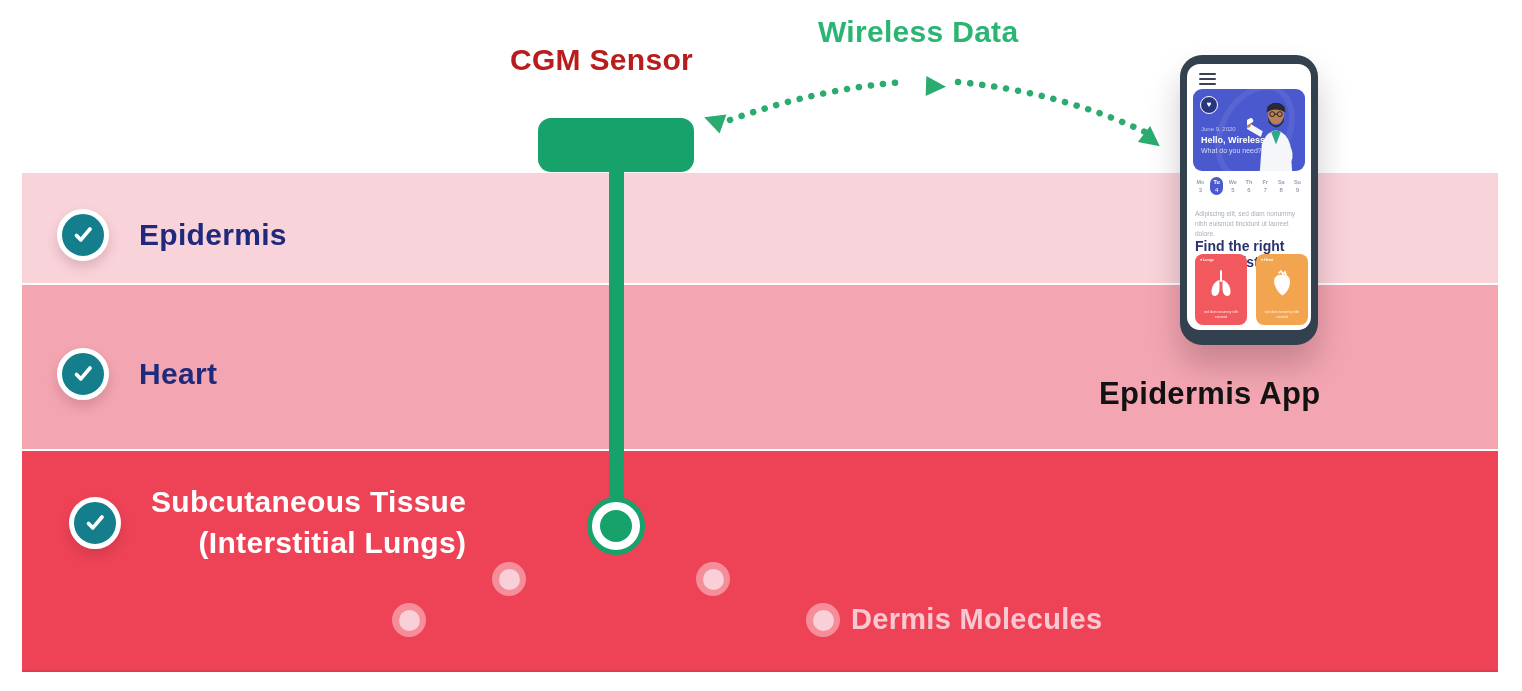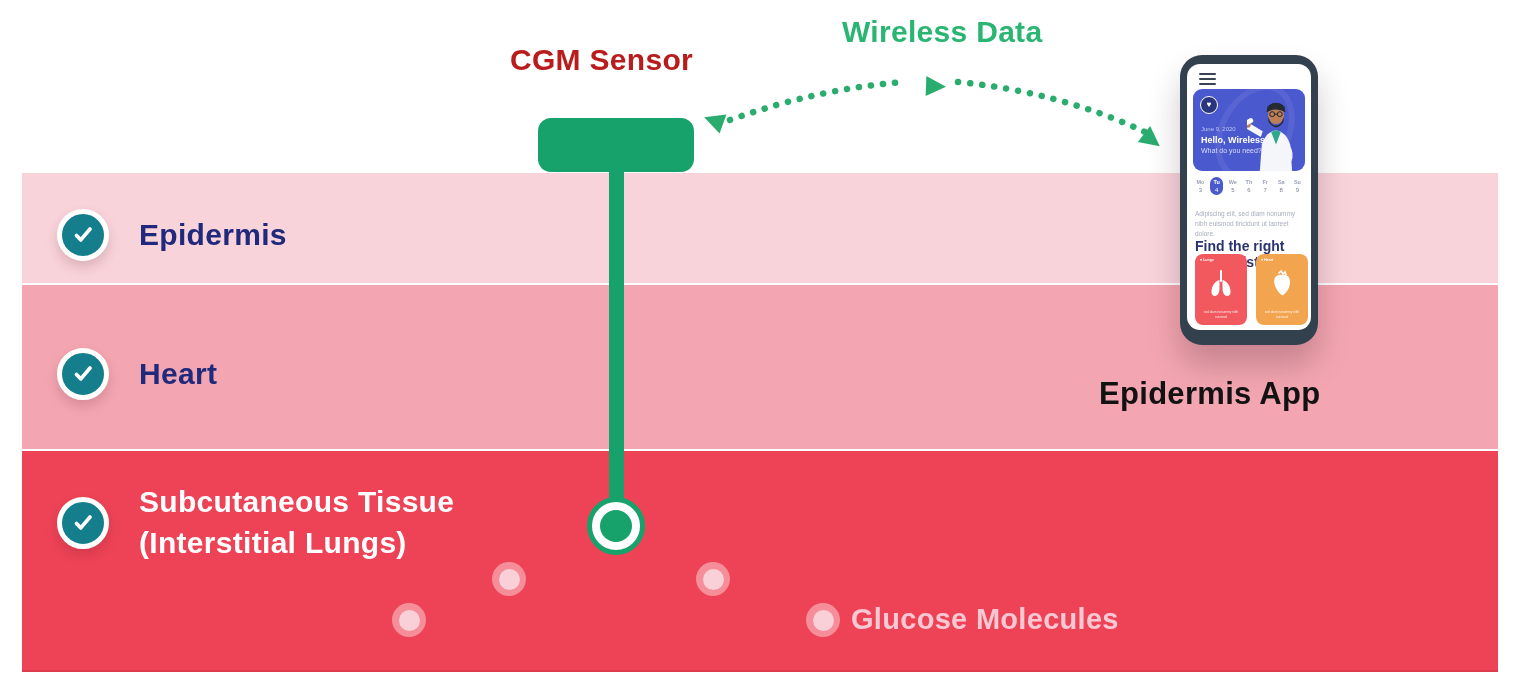--- a/index.html
+++ b/index.html
@@ -4,38 +4,38 @@
 <style>
   html,body{margin:0;padding:0;background:#ffffff;font-family:"Liberation Sans",sans-serif;}
   .canvas{position:relative;width:1522px;height:691px;background:#ffffff;overflow:hidden;}
 
   
   .layer{position:absolute;left:22px;width:1476px;}
   .layer-epidermis{top:173px;height:110px;background:#F9D3DA;}
   .layer-dermis{top:285px;height:164px;background:#F3A6B1;}
   .layer-subcut{top:451px;height:219px;background:#EE4356;border-bottom:2px solid #df3b4e;}
 
-  .layer-row{position:absolute;display:flex;align-items:center;gap:30px;}
+  .layer-row{position:absolute;display:flex;align-items:center;gap:30px;text-align:right;}
   .check-badge{width:42px;height:42px;border-radius:50%;background:#147E8C;border:5px solid #ffffff;
     box-shadow:0 6px 12px rgba(90,20,40,.18);display:flex;align-items:center;justify-content:center;flex:0 0 auto;}
   .check-badge svg{width:26px;height:26px;}
   .layer-label{font-size:30px;font-weight:bold;color:#202A7C;letter-spacing:.3px;line-height:1.35;}
   .layer-label.white{color:#ffffff;}
 
   
   .sensor-body{position:absolute;left:538px;top:118px;width:156px;height:54px;background:#17A26B;border-radius:13px;}
   .sensor-filament{position:absolute;left:609px;top:165px;width:15px;height:340px;background:#17A26B;}
   .sensor-tip{position:absolute;left:587px;top:497px;width:58px;height:58px;border-radius:50%;
     background:#ffffff;border:5px solid #17A26B;box-sizing:border-box;display:flex;align-items:center;justify-content:center;}
   .sensor-tip-core{width:32px;height:32px;border-radius:50%;background:#17A26B;}
 
   
   .big-label{position:absolute;font-weight:bold;font-size:30px;letter-spacing:.3px;white-space:nowrap;}
   .lbl-cgm{left:510px;top:43px;color:#b91c1c;}
-  .lbl-wireless{left:818px;top:15px;color:#2BB573;margin-left:24px;}
+  .lbl-wireless{left:818px;top:15px;color:#2BB573;}
   .lbl-smartphone{left:1099px;top:376px;color:#121212;font-size:31px;}
   .lbl-glucose{left:851px;top:603px;color:#F9C8D2;font-size:29px;}
 
   
   .molecule{position:absolute;width:34px;height:34px;border-radius:50%;background:rgba(255,255,255,.40);
     display:flex;align-items:center;justify-content:center;}
   .molecule-core{width:21px;height:21px;border-radius:50%;background:#F9CFD8;}
 
   
   .arc-svg{position:absolute;left:0;top:0;width:1522px;height:691px;pointer-events:none;}
@@ -91,21 +91,21 @@
 
   <div class="layer-row" style="left:57px;top:348px;">
     <div class="check-badge">
       <svg viewBox="0 0 24 24">
           <path d="M6 12.5l4 4 8.5-10" stroke="#ffffff" stroke-width="3.4" fill="none" stroke-linecap="round" stroke-linejoin="round"></path>
         </svg>
     </div>
     <div class="layer-label">Heart</div>
   </div>
 
-  <div class="layer-row" style="left:57px;top:482px;">
+  <div class="layer-row" style="left:69px;top:482px;">
     <div class="check-badge">
       <svg viewBox="0 0 24 24">
           <path d="M6 12.5l4 4 8.5-10" stroke="#ffffff" stroke-width="3.4" fill="none" stroke-linecap="round" stroke-linejoin="round"></path>
         </svg>
     </div>
     <div class="layer-label white">
       <div>Subcutaneous Tissue</div>
       <div>(Interstitial Lungs)</div>
     </div>
   </div>
@@ -131,21 +131,21 @@
     </div>
   <div class="molecule" style="left:696px;top:562px;">
       <div class="molecule-core"></div>
     </div>
   <div class="molecule" style="left:392px;top:603px;">
       <div class="molecule-core"></div>
     </div>
   <div class="molecule" style="left:806px;top:603px;">
       <div class="molecule-core"></div>
     </div>
-  <div class="big-label lbl-glucose">Glucose Molecules</div>
+  <div class="big-label lbl-glucose">Dermis Molecules</div>
 
   <div class="phone">
     <div class="screen">
       <div class="hamburger">
           <span></span>
           <span></span>
           <span></span>
         </div>
 
       <div class="app-card">

